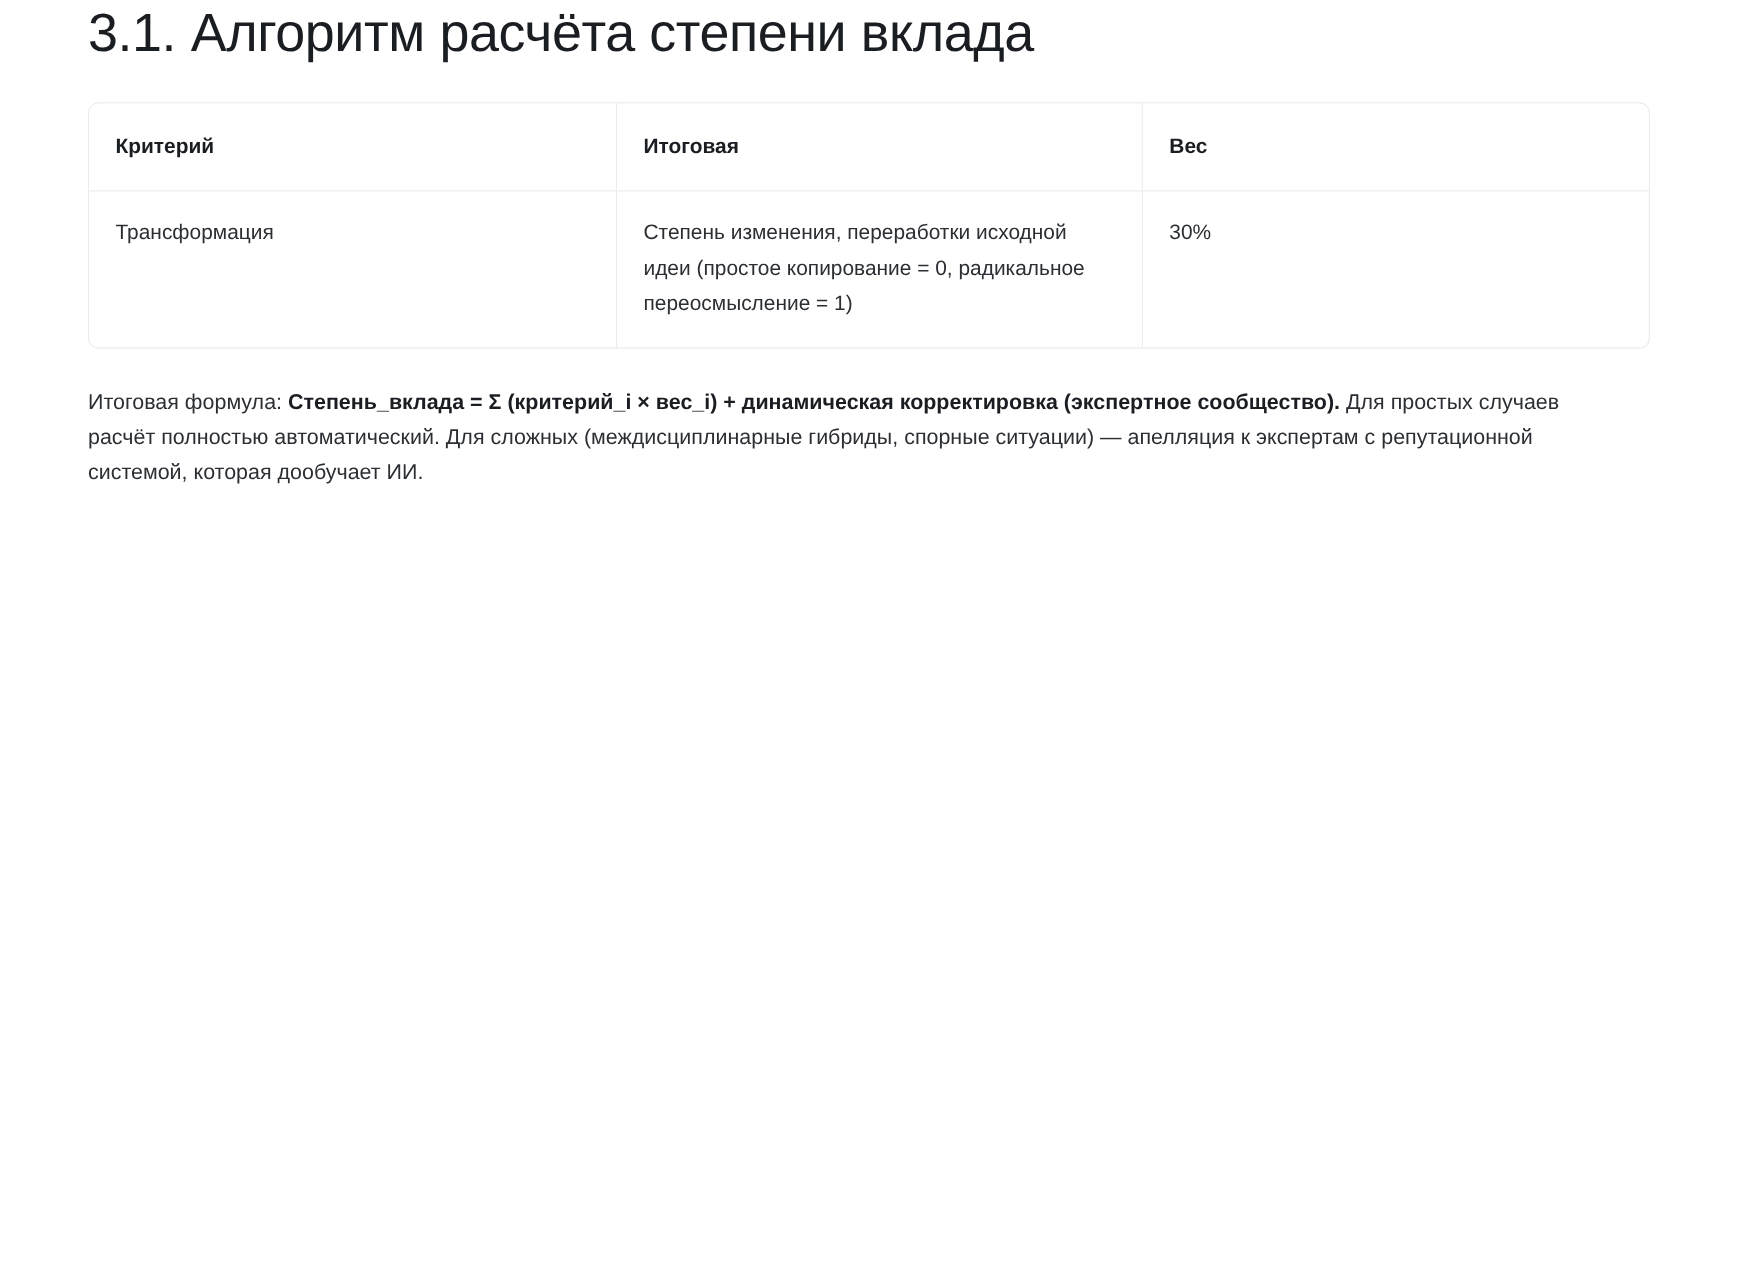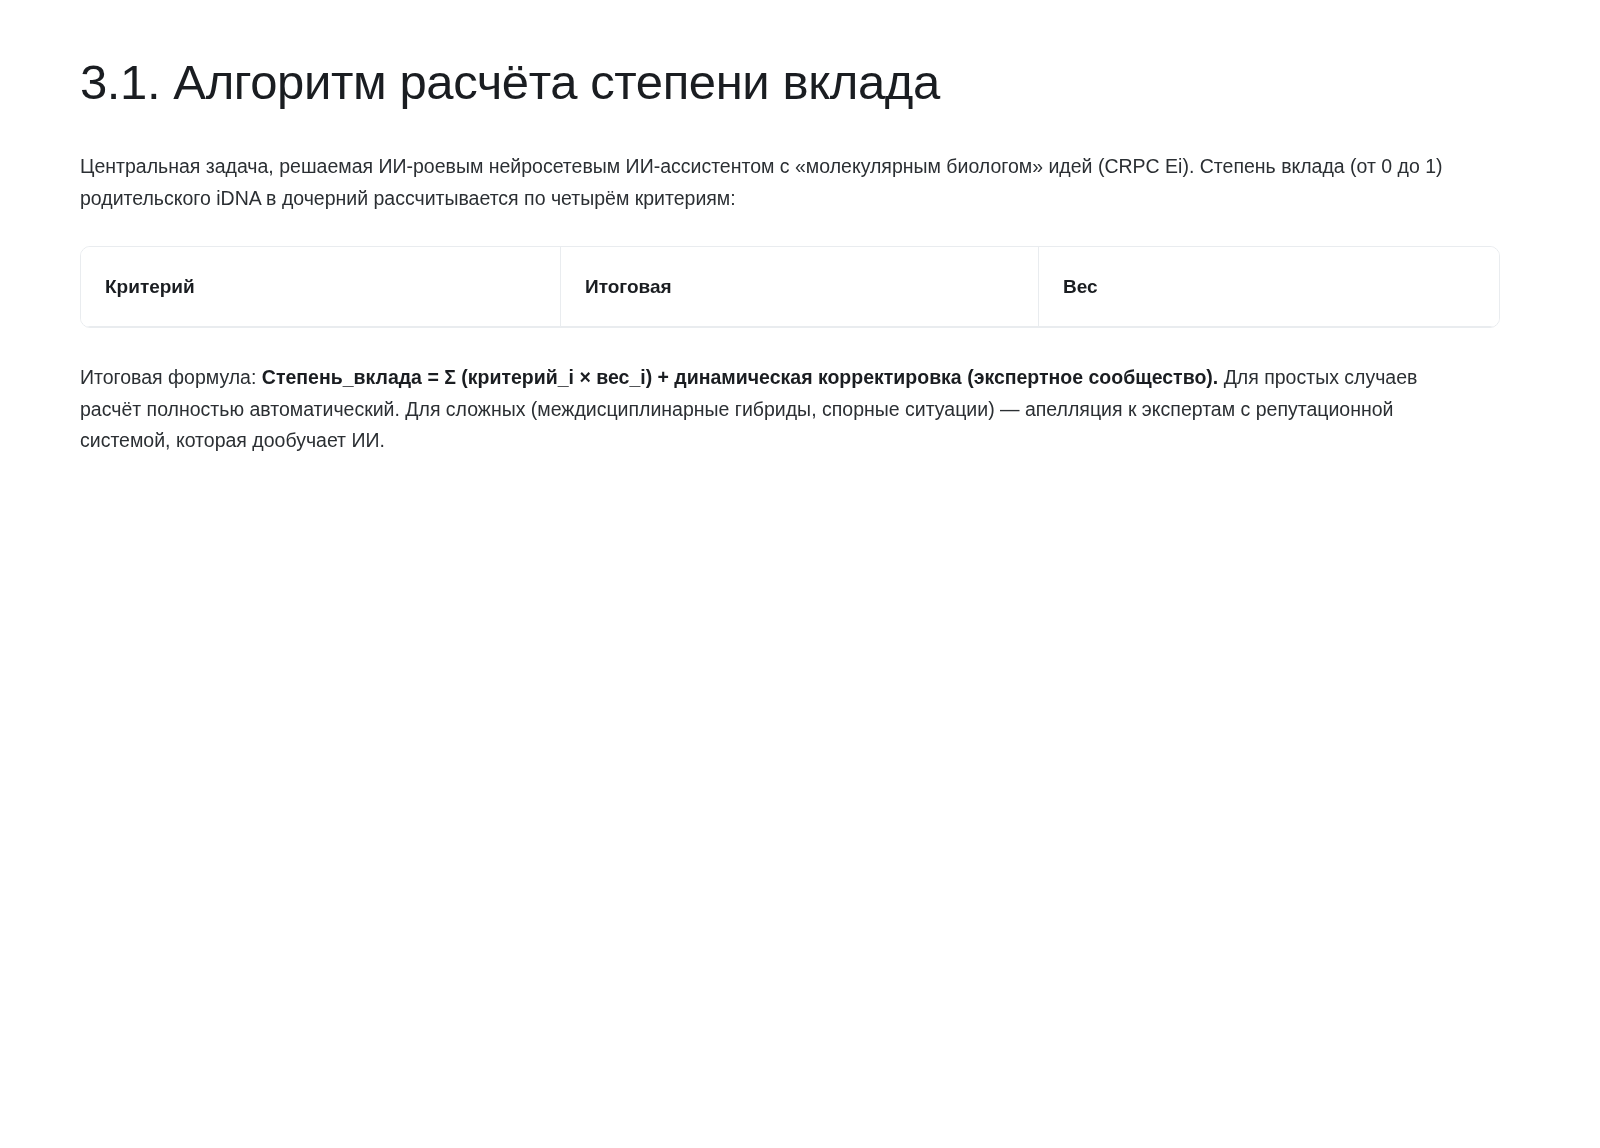--- a/index.html
+++ b/index.html
@@ -18,21 +18,20 @@
     position: relative;
     width: 1600px;
     height: 1148px;
     box-sizing: border-box;
     padding: 0 80px;
     background: #ffffff;
     overflow: hidden;
   }
   .doc-title {
     margin: 0;
-    padding-top: 52px;
     font-size: 49px;
     line-height: 1.25;
     font-weight: 400;
     letter-spacing: -0.4px;
     color: #1a1d21;
   }
   .intro {
     margin: 0;
     padding-top: 38px;
     font-size: 19.5px;
@@ -102,36 +101,40 @@
     color: #343a40;
   }
 </style>
 </head>
 <body>
 
 <div class="page">
 
   <h1 class="doc-title">3.1. Алгоритм расчёта степени вклада</h1>
 
-  <p class="intro">Центральная задача, решаемая ИИ-роевым нейросетевым ИИ-ассистентом с «молекулярным биологом» идей (CRPC Ei). Степень вклада (от 0 до 1) родительского iDNA в дочерний рассчитывается по четырём критериям:</p>
 
   <table class="criteria">
     <colgroup>
       <col class="col-criterion">
       <col class="col-description">
       <col class="col-weight">
     </colgroup>
     <thead>
       <tr>
         <th>Критерий</th>
         <th>Итоговая</th>
         <th>Вес</th>
       </tr>
     </thead>
     <tbody>
+      <tr>
+        <td>Трансформация</td>
+        <td class="cell-desc">Степень изменения, переработки исходной идеи (простое копирование = 0, радикальное переосмысление = 1)</td>
+        <td>30%</td>
+      </tr>
     </tbody>
   </table>
 
   <p class="summary">
     <span>Итоговая формула: </span><b>Степень_вклада = Σ (критерий_i × вес_i) + динамическая корректировка (экспертное сообщество).</b><span> Для простых случаев расчёт полностью автоматический. Для сложных (междисциплинарные гибриды, спорные ситуации) — апелляция к экспертам с репутационной системой, которая дообучает ИИ.</span>
   </p>
 
 
 </div>
 

